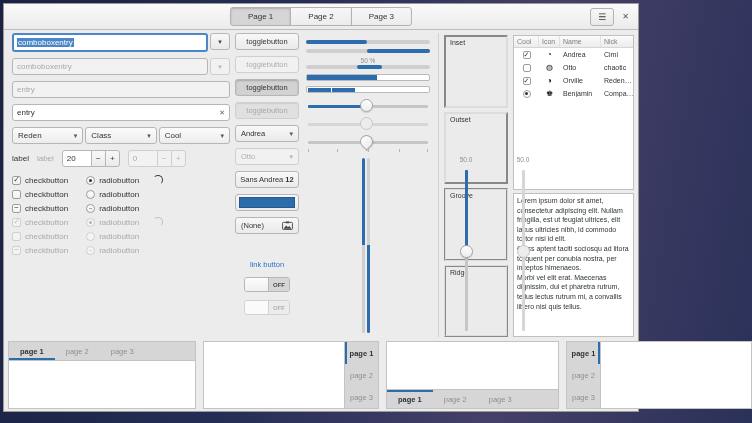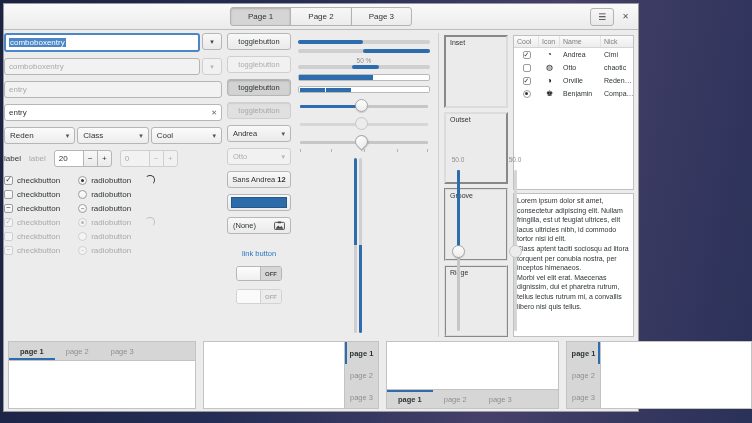--- a/index.html
+++ b/index.html
@@ -22,21 +22,21 @@
   .htab:first-child{border-radius:3px 0 0 3px;margin-left:0;}
   .htab:last-child{border-radius:0 3px 3px 0;}
   .htab.active{background:#d5d5d5;box-shadow:inset 0 1px 2px rgba(0,0,0,.18);}
   .header-right{margin-left:auto;display:flex;align-items:center;gap:8px;padding-right:9px;}
   .menu-btn{width:22px;height:16px;border:1px solid #b3b3b3;border-radius:3px;
     background:linear-gradient(#f7f7f7,#e9e9e9);display:flex;align-items:center;
     justify-content:center;font-size:9px;color:#333;}
   .close-btn{font-size:8px;color:#555;}
   
   .content{flex:0 0 307px;display:grid;grid-template-columns:218px 64px 1fr 64px 121px;
-    gap:5px;padding:3px 4px 0 0;box-sizing:border-box;}
+    gap:5px;padding:3px 4px 0 8px;box-sizing:border-box;}
   
   .stack{display:flex;flex-direction:column;gap:6px;}
   .entry{height:15px;background:#fff;border:1px solid #b6b6b6;border-radius:3px;
     display:flex;align-items:center;padding:0 4px;font-size:8px;color:#2e3436;}
   .entry.focus{border:2px solid #4a86c8;padding:0 3px;}
   .entry.disabled{background:#f2f2f2;color:#a9a9a9;}
   .sel{background:#4a86c8;color:#fff;padding:0 1px;}
   .placeholder{color:#9b9b9b;}
   .entry .tail-icon{margin-left:auto;color:#444;font-size:9px;line-height:1;}
   .combo-line{display:flex;gap:2px;}
@@ -84,21 +84,21 @@
     background:linear-gradient(#f8f8f8,#eaeaea);display:flex;align-items:center;
     justify-content:center;font-size:7.5px;color:#2e3436;}
   .btn.pressed{background:#d2d2d2;box-shadow:inset 0 1px 2px rgba(0,0,0,.2);}
   .btn.disabled{background:#f1f1f1;color:#adadad;border-color:#cfcfcf;}
   .btn.pressed.disabled{background:#e0e0e0;color:#a8a8a8;box-shadow:inset 0 1px 1px rgba(0,0,0,.08);}
   .btn.between{justify-content:space-between;padding:0 5px;}
   .font-btn b{margin-left:2px;}
   .color-btn{padding:2px 3px;}
   .color-swatch{width:100%;height:100%;background:#2d6cab;border:1px solid #24578a;box-sizing:border-box;}
   .file-icon{width:11px;height:9px;}
-  .link{font-size:7.5px;color:#2a76c6;text-align:center;margin-top:9px;}
+  .link{font-size:7.5px;color:#2a76c6;text-align:center;margin-top:20px;}
   .switch{width:46px;height:15px;box-sizing:border-box;border:1px solid #b6b6b6;border-radius:3px;
     display:flex;overflow:hidden;margin:2px auto 0 auto;}
   .sw-handle{flex:1;background:linear-gradient(#fdfdfd,#efefef);border-right:1px solid #b6b6b6;}
   .sw-label{width:20px;background:#d6d6d6;display:flex;align-items:center;justify-content:center;
     font-size:6px;font-weight:bold;color:#4a4a4a;}
   .switch.disabled{border-color:#d2d2d2;}
   .switch.disabled .sw-handle{background:#fafafa;border-color:#d2d2d2;}
   .switch.disabled .sw-label{background:#ececec;color:#b0b0b0;}
   
   .colC{border-right:1px solid #d2d2d2;padding:2px 8px 0 2px;box-sizing:border-box;

